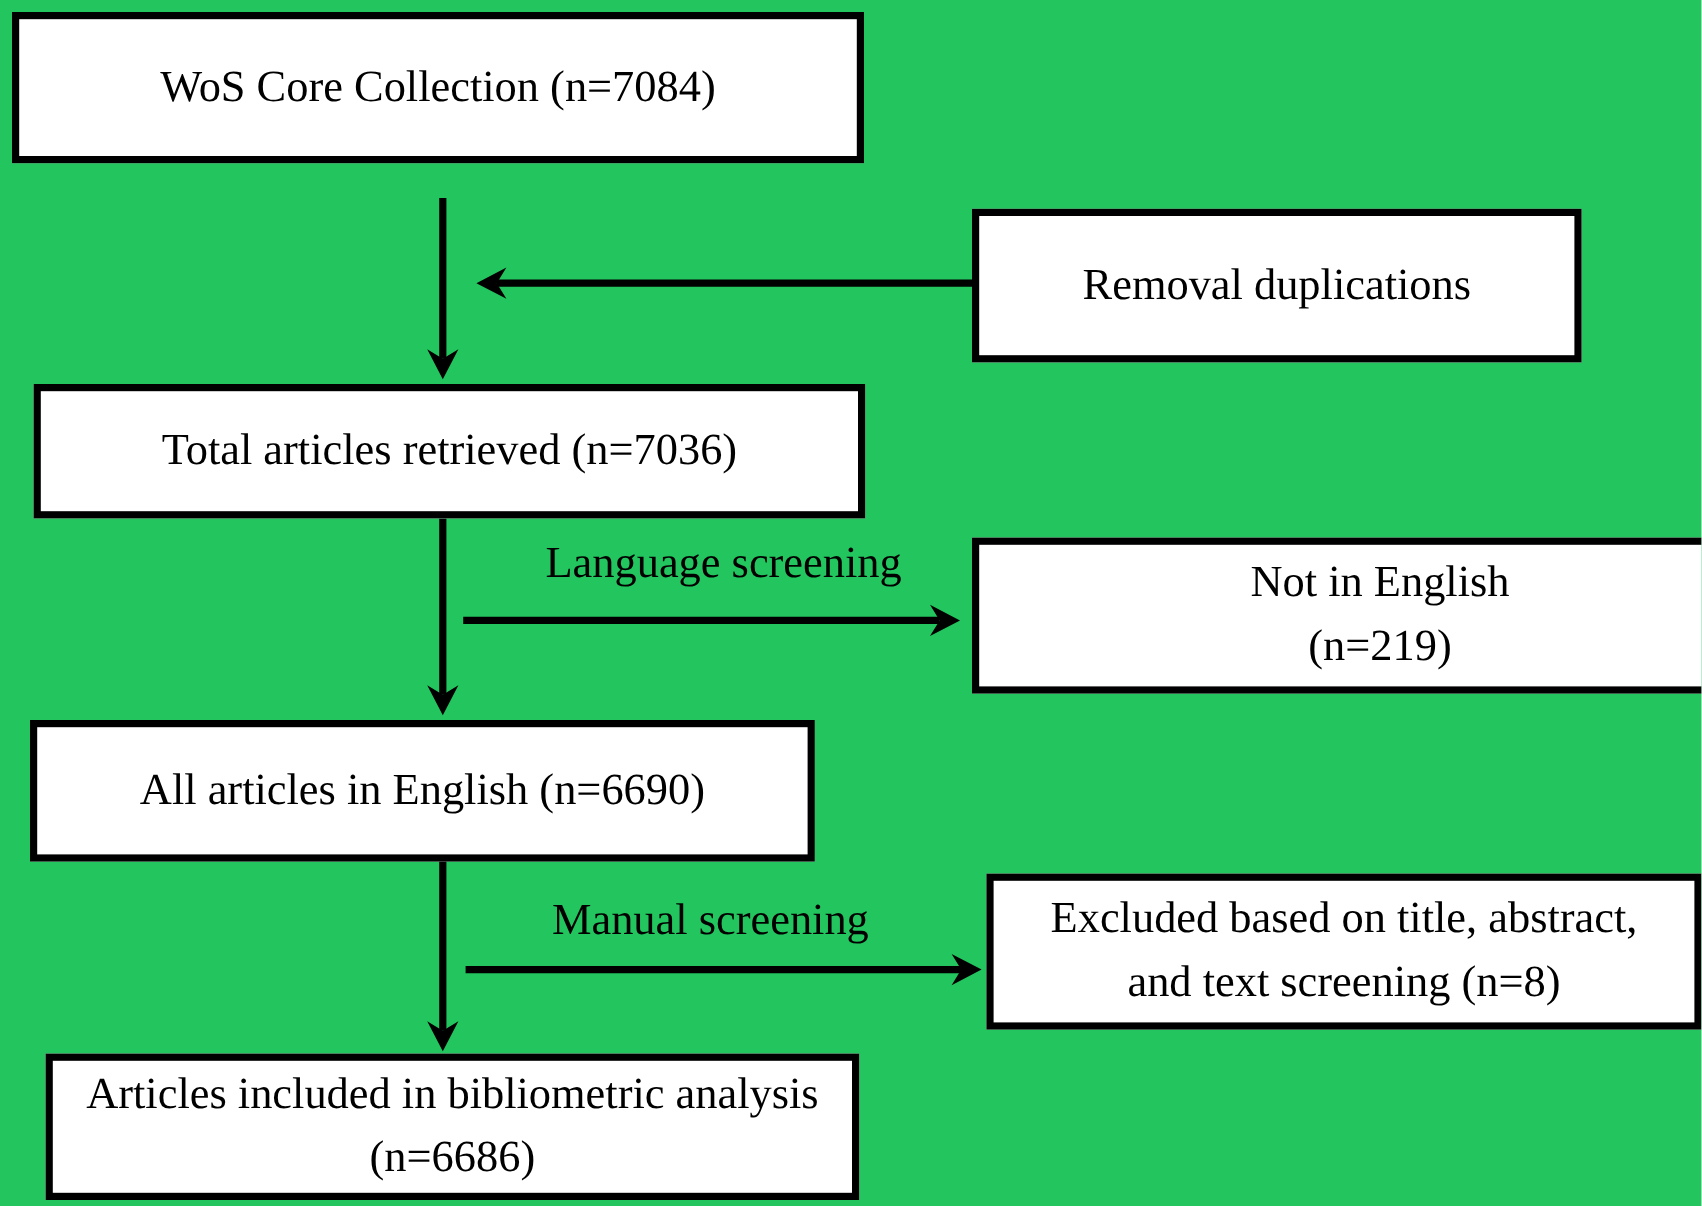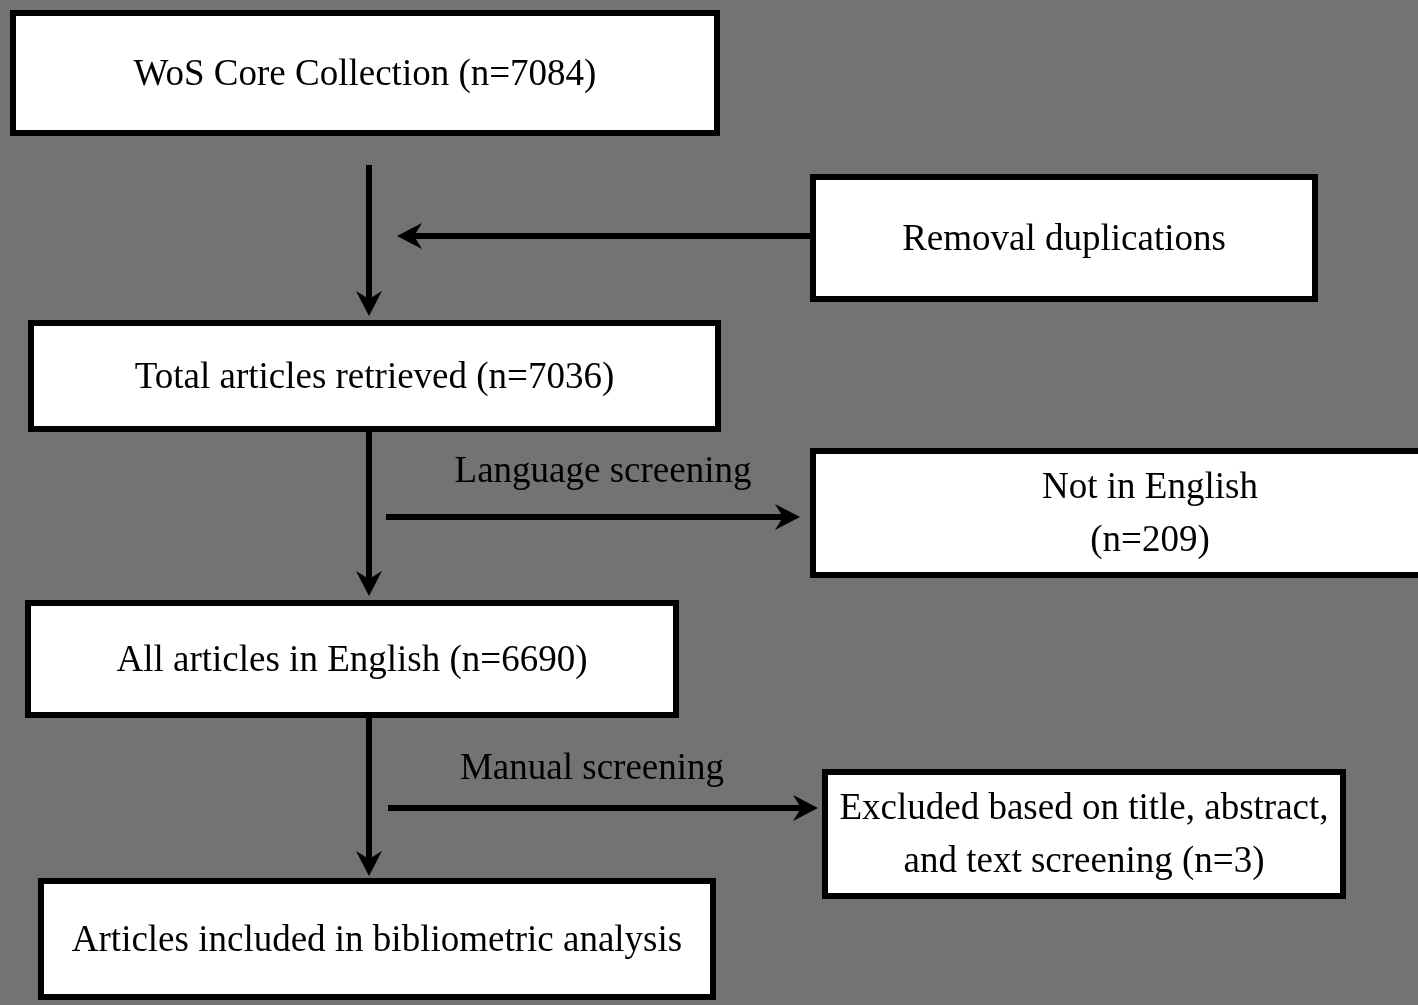--- a/index.html
+++ b/index.html
@@ -4,21 +4,21 @@
 <style>
   html, body {
     margin: 0;
     padding: 0;
     background: #ffffff;
   }
   .canvas {
     position: relative;
     width: 1418px;
     height: 1005px;
-    background: #737373;
+    background: #22c55e;
     font-family: "Liberation Serif", "DejaVu Serif", serif;
     color: #000000;
     overflow: hidden;
   }
   .arrows {
     position: absolute;
     left: 0;
     top: 0;
     width: 1418px;
     height: 1005px;
@@ -42,21 +42,21 @@
     font-size: 37px;
     line-height: 1.1;
     text-align: center;
     white-space: nowrap;
   }
   .box-wos      { left: 10px;  top: 10px;  width: 710px; height: 126px; }
   .box-removal  { left: 810px; top: 174px; width: 508px; height: 128px; }
   .box-total    { left: 28px;  top: 320px; width: 693px; height: 112px; }
   .box-noteng   { left: 810px; top: 448px; width: 680px; height: 130px; }
   .box-english  { left: 25px;  top: 600px; width: 654px; height: 118px; }
-  .box-excluded { left: 822px; top: 728px; width: 524px; height: 130px; margin-top: 41px; }
+  .box-excluded { left: 822px; top: 728px; width: 596px; height: 130px; }
   .box-included { left: 38px;  top: 878px; width: 678px; height: 122px; }
   .label-language { left: 420px; top: 450px; width: 366px; }
   .label-manual   { left: 420px; top: 747px; width: 344px; }
   .stroke { stroke: #000000; stroke-width: 6; }
   .head   { fill: #000000; stroke: none; }
 </style>
 </head>
 <body>
 
 <div class="canvas">
@@ -89,32 +89,33 @@
   <div class="node box-removal">
     <div>Removal duplications</div>
   </div>
 
   <div class="node box-total">
     <div>Total articles retrieved (n=7036)</div>
   </div>
 
   <div class="node box-noteng">
     <div>Not in English</div>
-    <div>(n=209)</div>
+    <div>(n=219)</div>
   </div>
 
   <div class="node box-english">
     <div>All articles in English (n=6690)</div>
   </div>
 
   <div class="node box-excluded">
     <div>Excluded based on title, abstract,</div>
-    <div>and text screening (n=3)</div>
+    <div>and text screening (n=8)</div>
   </div>
 
   <div class="node box-included">
     <div>Articles included in bibliometric analysis</div>
+    <div>(n=6686)</div>
   </div>
 
   <div class="edge-label label-manual">Manual screening</div>
   <div class="edge-label label-language">Language screening</div>
 
 </div>
 
 </body></html>

